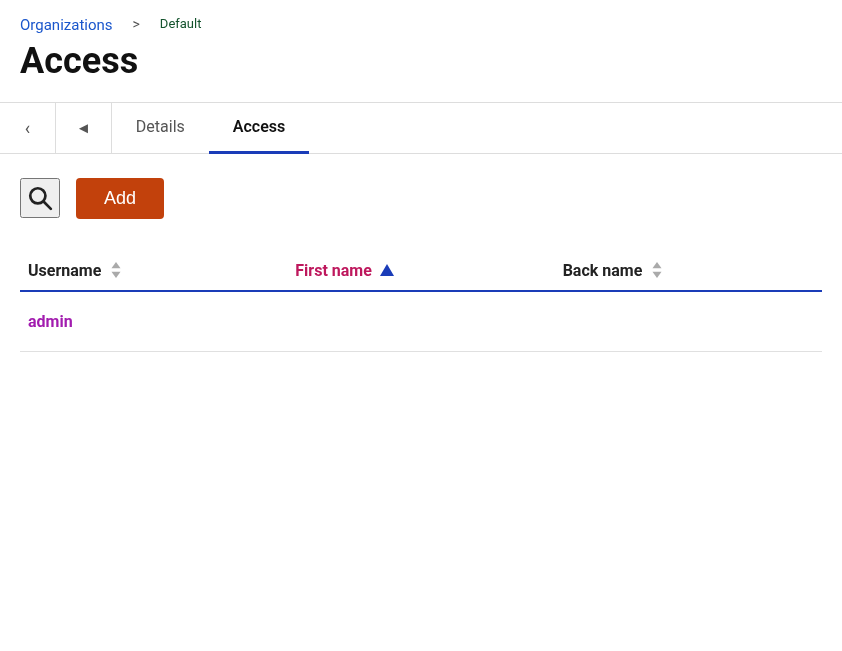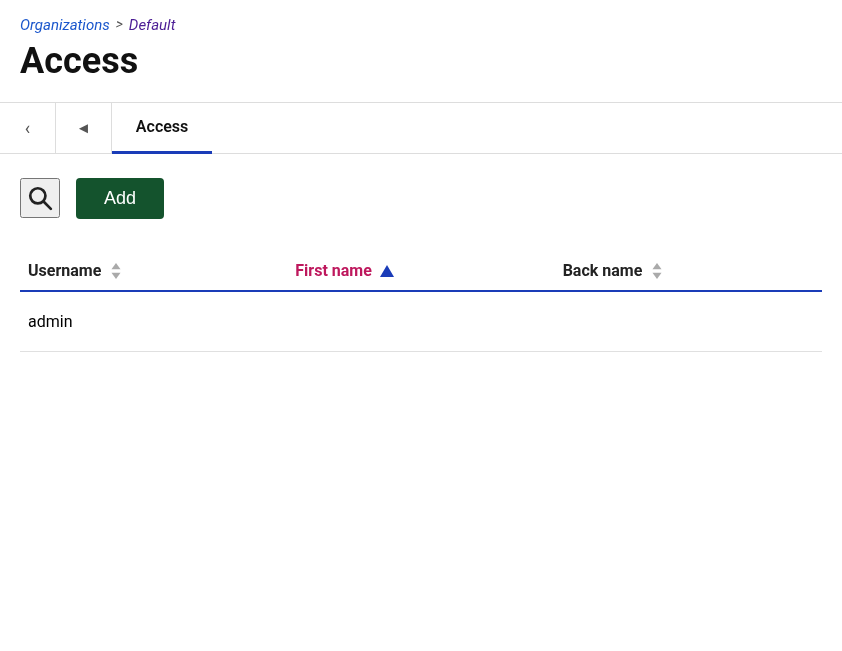--- a/index.html
+++ b/index.html
@@ -15,37 +15,36 @@
       overflow-x: hidden;
     }
 
     
     .page-header {
       padding: 16px 20px 20px 20px;
       background: #fff;
     }
     .breadcrumb {
       display: flex;
-      gap: 6px;
+      gap: 20px;
       margin-bottom: 8px;
-      font-style: italic;
     }
     .breadcrumb-link {
       color: #1a56cc;
       font-size: 15px;
       text-decoration: none;
       cursor: pointer;
     }
     .breadcrumb-separator {
       color: #555;
       font-size: 14px;
     }
     .breadcrumb-current {
-      color: #4c1d95;
-      font-size: 15px;
+      color: #14532d;
+      font-size: 13px;
     }
     .page-title {
       font-size: 36px;
       font-weight: 700;
       color: #111;
       line-height: 1.1;
     }
 
     
     .nav-bar {
@@ -113,21 +112,21 @@
       width: 40px;
       height: 40px;
       cursor: pointer;
       color: #222;
     }
     .search-icon-btn svg {
       width: 26px;
       height: 26px;
     }
     .add-button {
-      background: #14532d;
+      background: #c2410c;
       color: #fff;
       border: none;
       border-radius: 4px;
       padding: 10px 28px;
       font-size: 18px;
       font-weight: 500;
       cursor: pointer;
     }
 
     
@@ -140,21 +139,21 @@
     }
     .table-header-row th {
       text-align: left;
       padding: 10px 8px;
       font-size: 16px;
       font-weight: 700;
       color: #222;
     }
     .th-inner {
       display: flex;
-      align-items: flex-end;
+      align-items: flex-start;
       gap: 8px;
     }
     .th-inner.active-sort {
       color: #be185d;
     }
     .sort-icon {
       display: flex;
       flex-direction: column;
       gap: 1px;
       cursor: pointer;
@@ -171,22 +170,22 @@
     }
 
     .table-data-row {
       border-bottom: 1px solid #e0e0e0;
     }
     .table-data-row td {
       padding: 20px 8px;
       font-size: 16px;
     }
     .user-link {
-      color: #000000;
-      font-weight: 400;
+      color: #a21caf;
+      font-weight: 700;
       text-decoration: none;
       cursor: pointer;
     }
   </style>
 </head>
 <body>
 
 <div class="page-header">
   <div class="breadcrumb">
     <a class="breadcrumb-link">Organizations</a>
@@ -195,20 +194,23 @@
   </div>
   <h1 class="page-title">Access</h1>
 </div>
 
 <div class="nav-bar">
   <div class="nav-back-arrow">
     <span>‹</span>
   </div>
   <div class="nav-back-link">
     <span>◄</span>
+  </div>
+  <div class="nav-tab">
+    <span>Details</span>
   </div>
   <div class="nav-tab active">
     <span>Access</span>
   </div>
 </div>
 
 <div class="content-area">
 
   <div class="toolbar">
     <button class="search-icon-btn" aria-label="Search">

